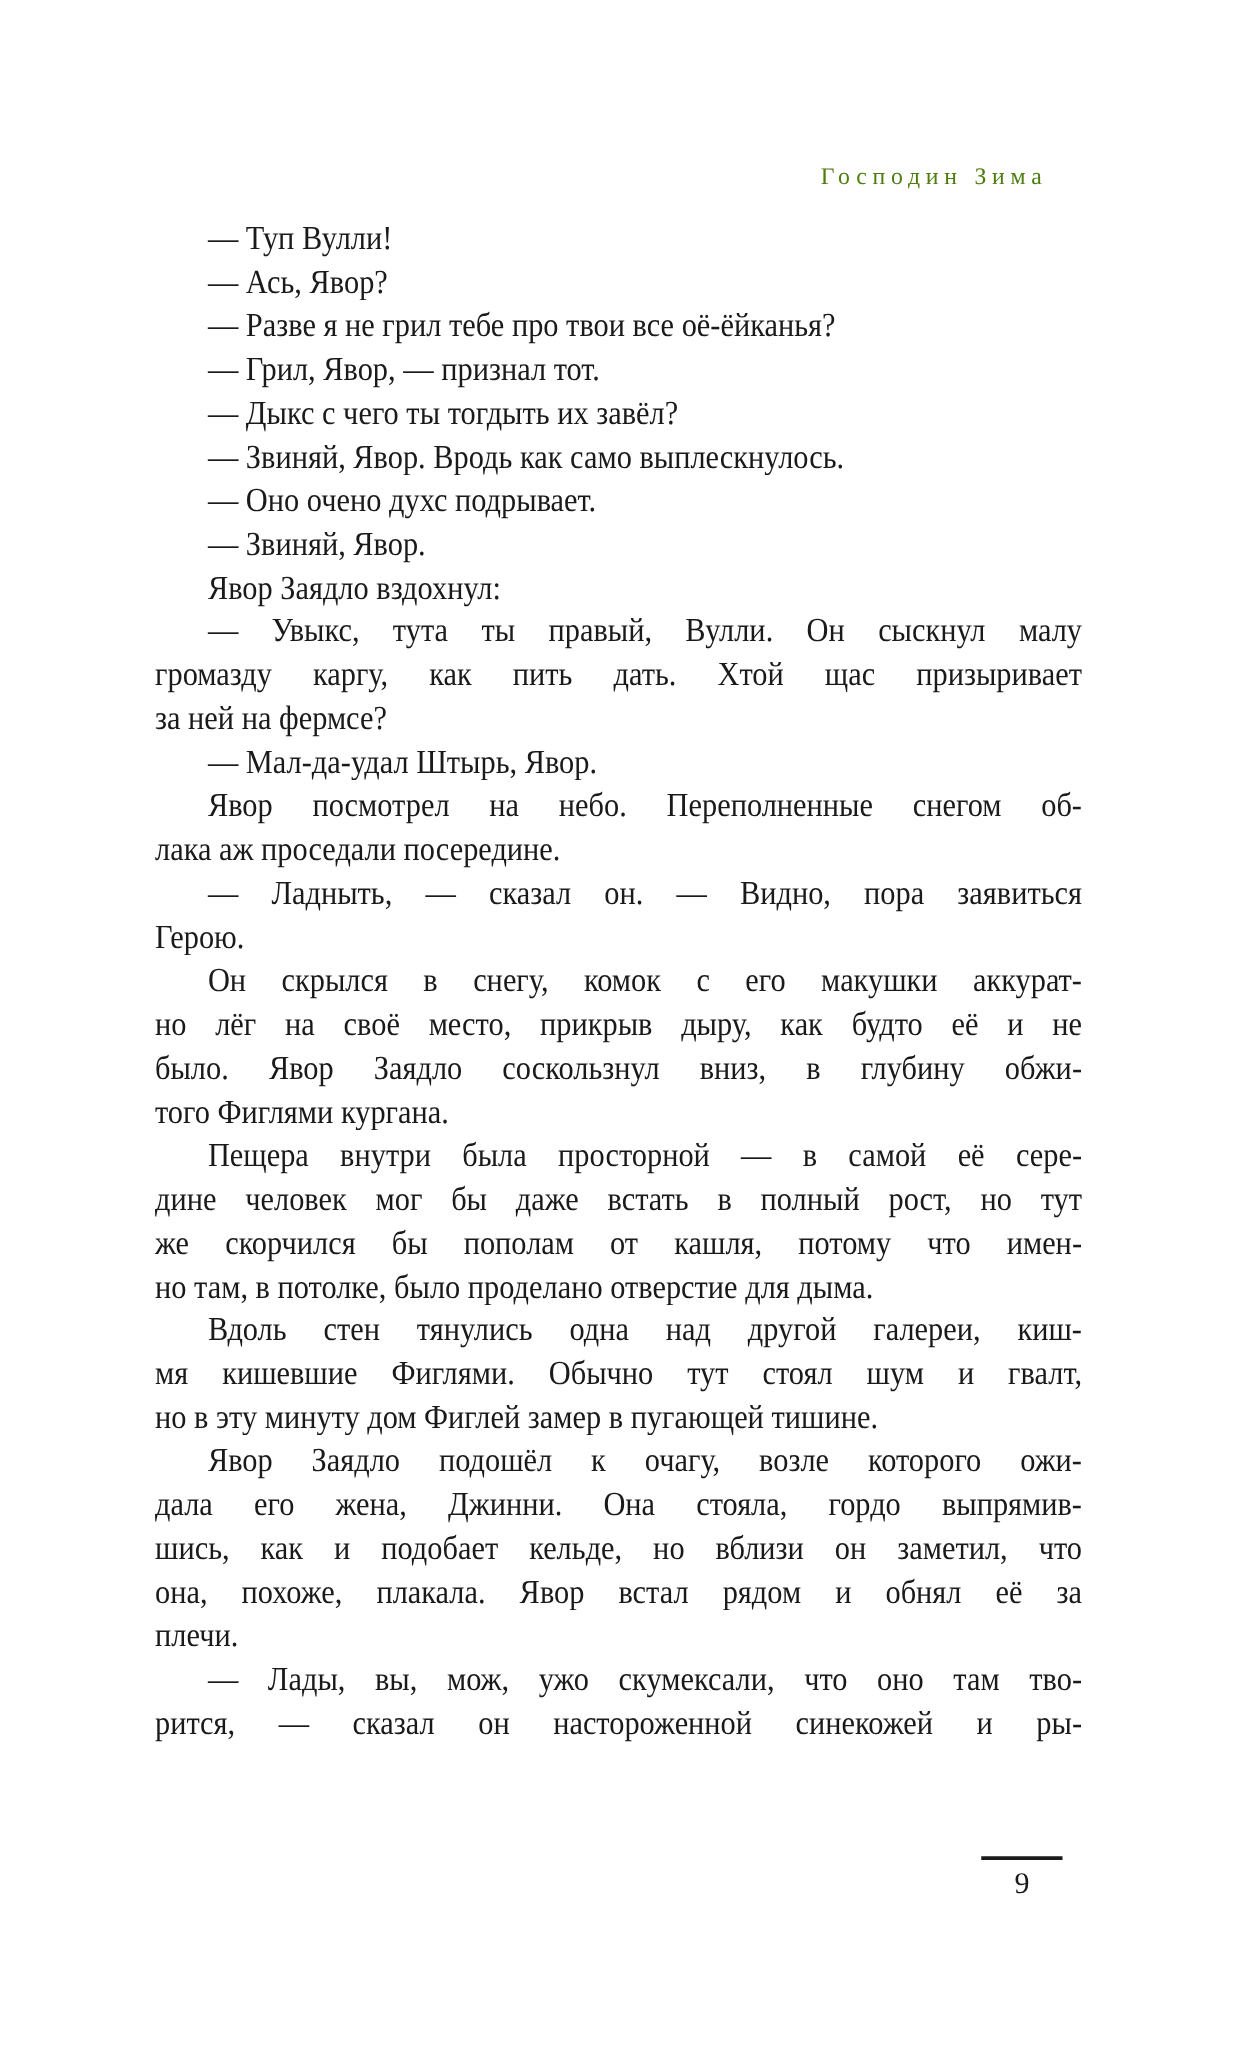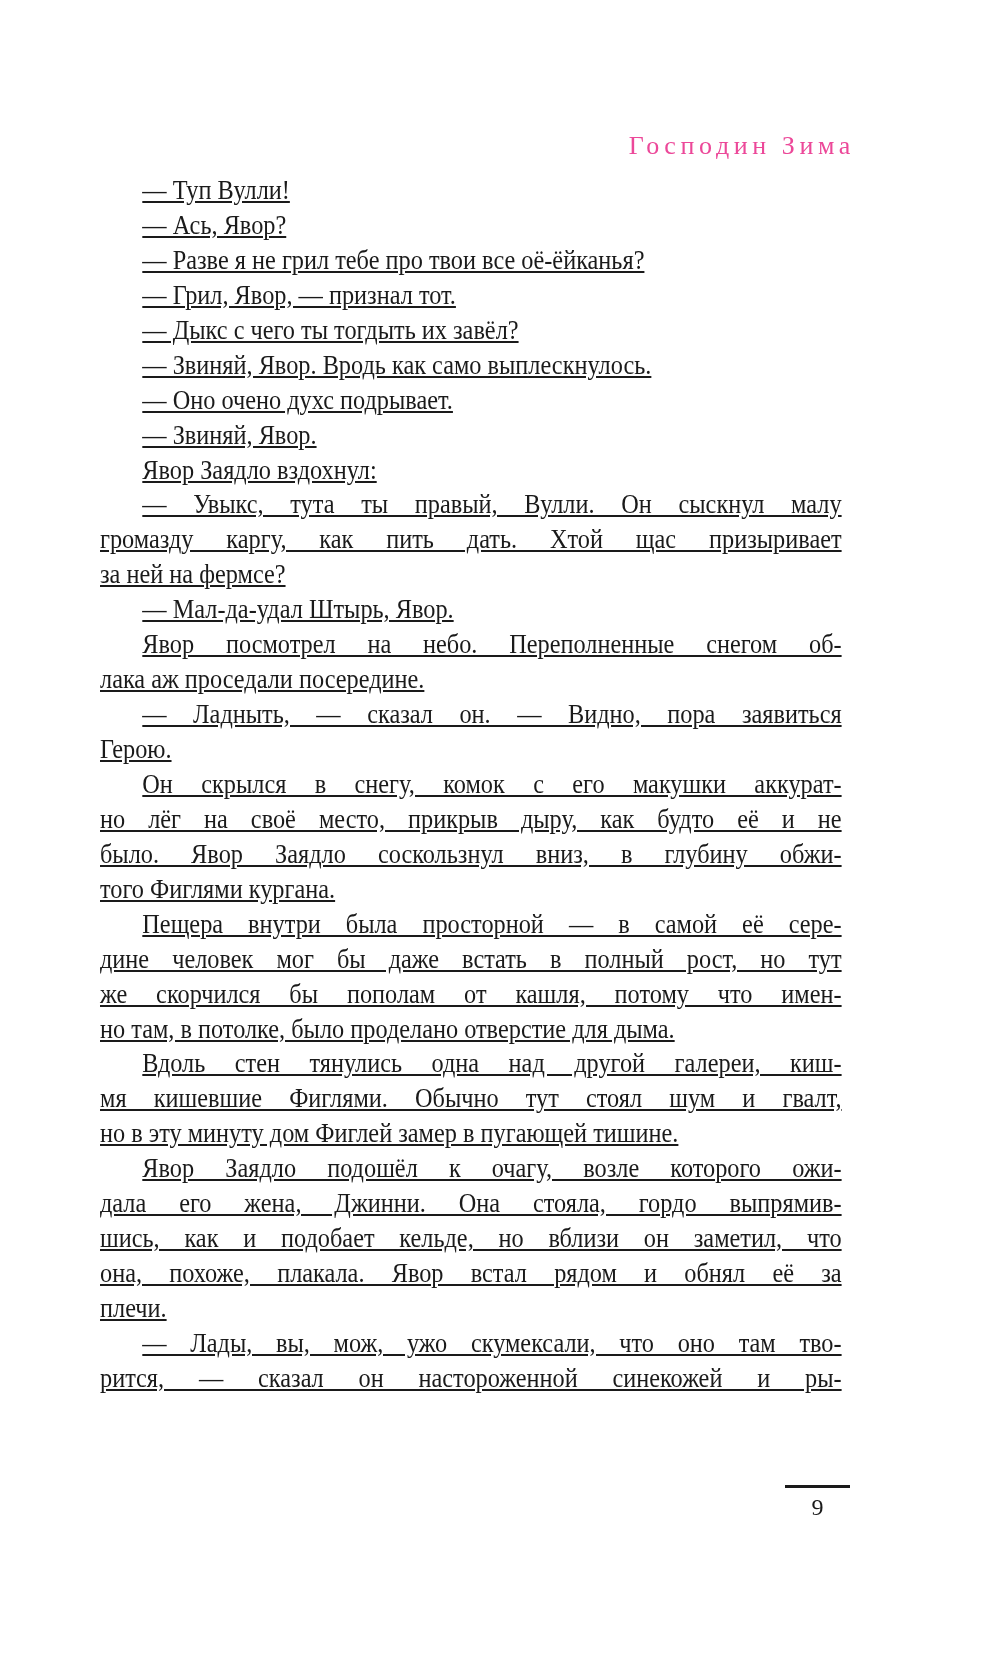--- a/index.html
+++ b/index.html
@@ -11,32 +11,31 @@
       width: 1000px;
       height: 1653px;
       position: relative;
       overflow: hidden;
       font-family: "Liberation Serif", "DejaVu Serif", serif;
       color: #1a1a1a;
     }
     .running-header {
       position: absolute;
       top: 131px;
-      right: 145px;
-      font-size: 26px;
+      right: 162px;
+      font-size: 19px;
       letter-spacing: 4.6px;
-      color: #ec4899;
+      color: #4d7c0f;
       white-space: nowrap;
     }
     .text-block {
       position: absolute;
-      left: 100px;
+      left: 124px;
       top: 173px;
       width: 742px;
-      text-decoration: underline;
     }
     .line {
       display: block;
       height: 34.95px;
       line-height: 34.95px;
       font-size: 27px;
       white-space: nowrap;
       text-align: justify;
       text-align-last: justify;
       transform: scaleX(0.9);

